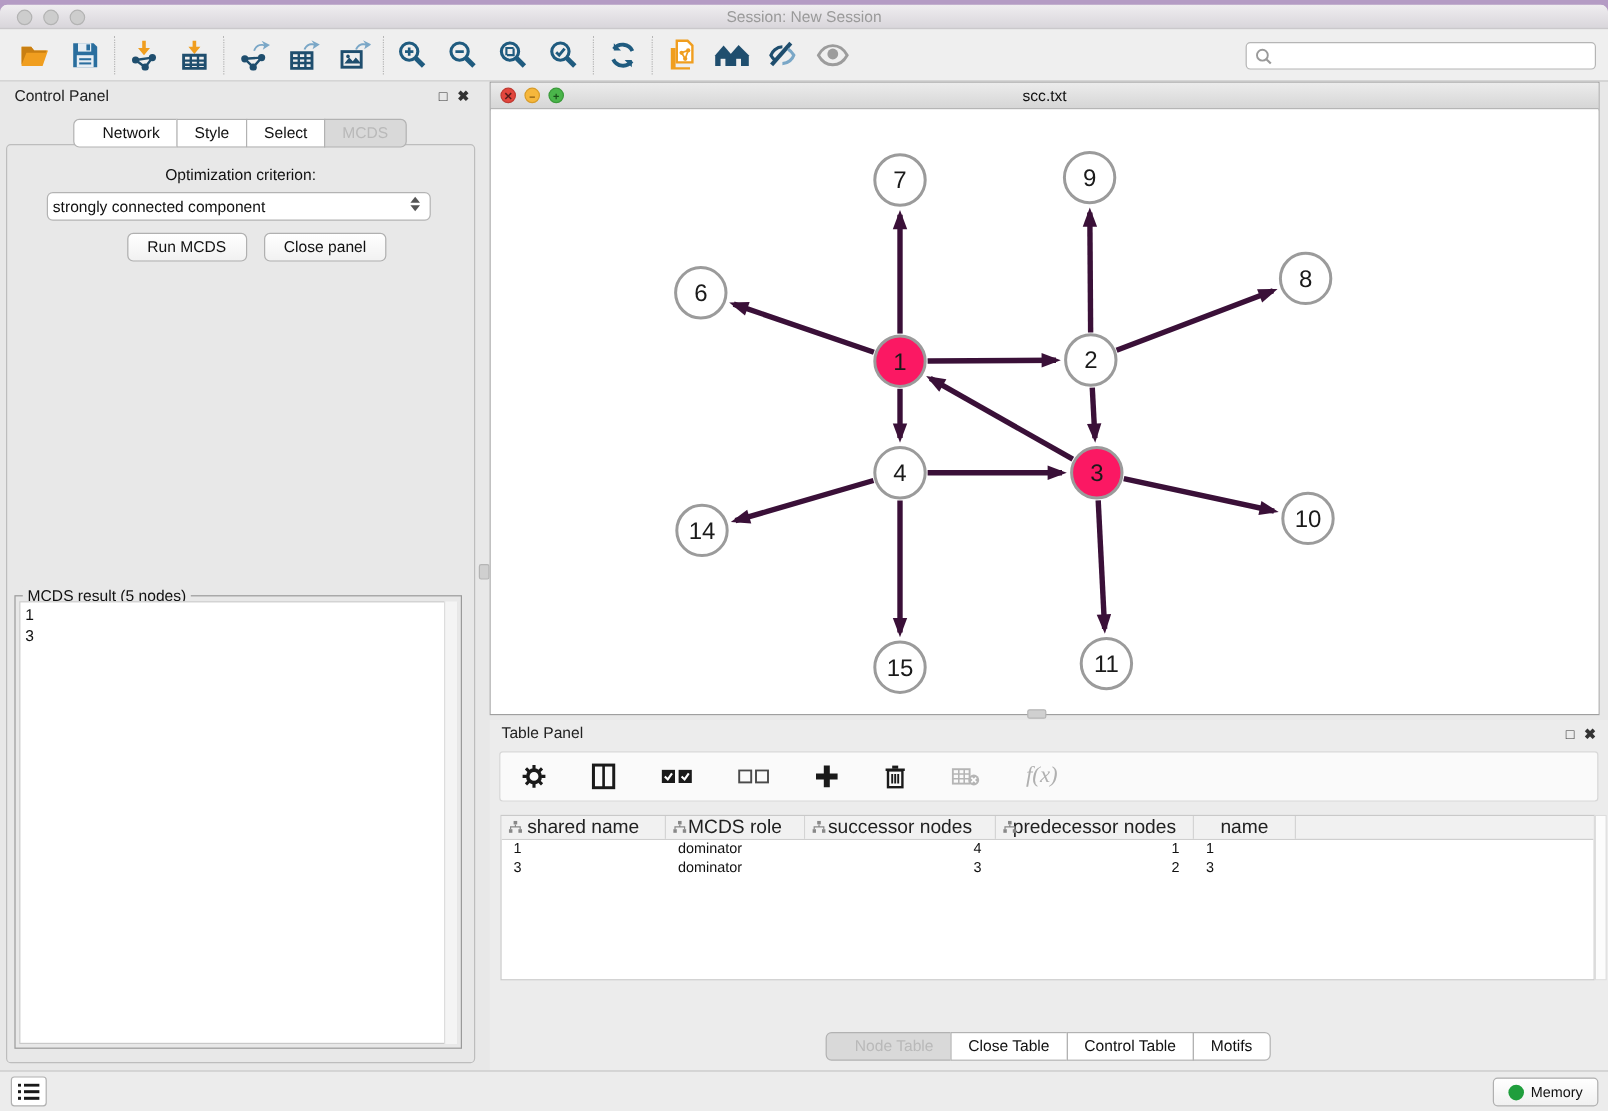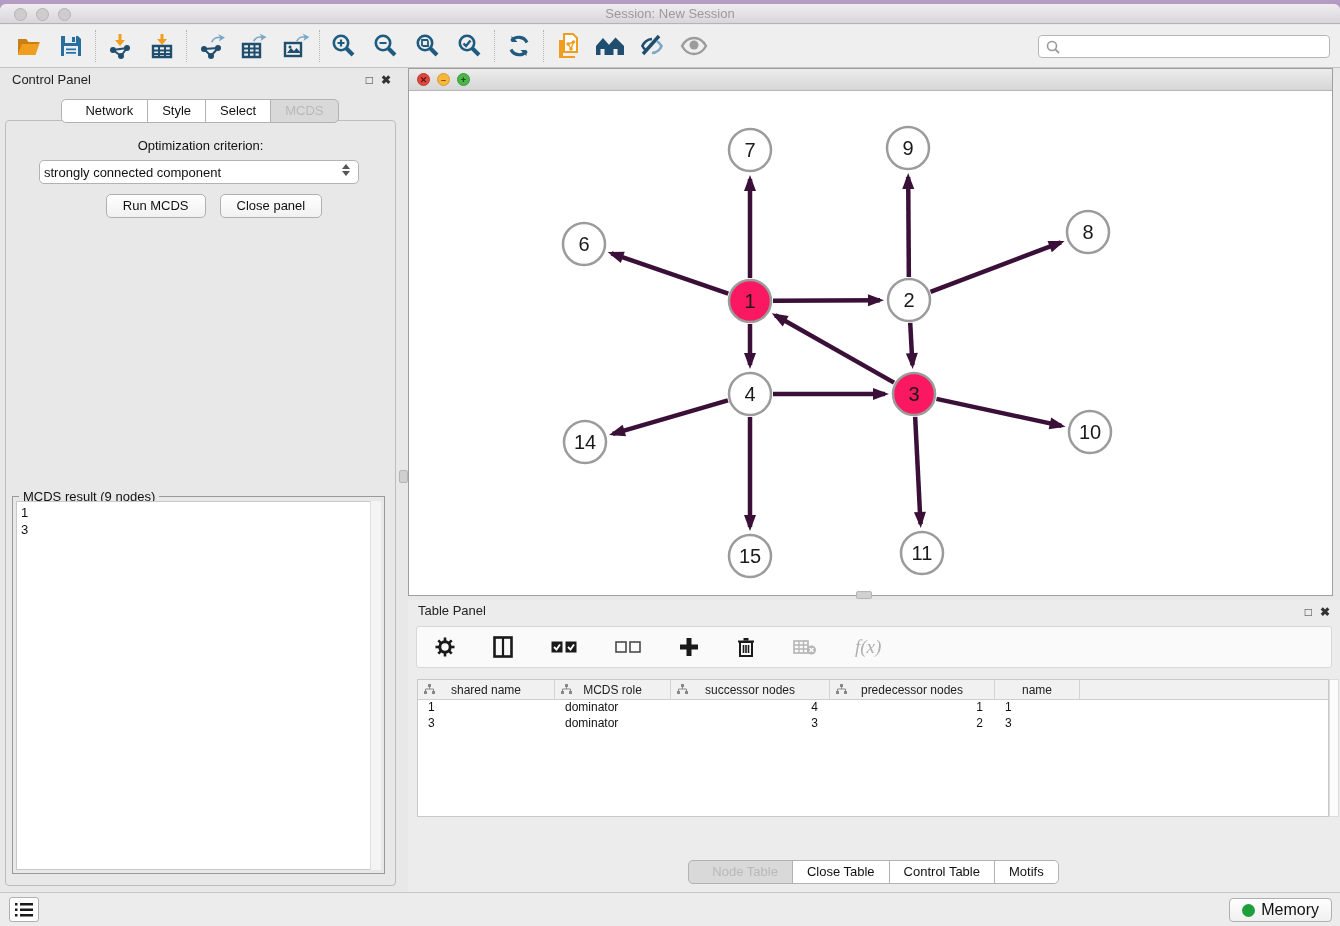--- a/index.html
+++ b/index.html
@@ -76,37 +76,37 @@
   
   .table-panel { position:absolute; left:408px; top:596px; right:0; bottom:34px; background:#ececec; }
   .tp-header { position:absolute; top:3px; left:10px; font-size:13px; color:#222; }
   .tp-toolbar { position:absolute; top:26px; left:8px; right:8px; height:42px; background:#fafafa;
     border:1px solid #d7d7d7; border-radius:3px; display:flex; align-items:center; gap:38px; padding-left:18px; }
   .tp-icon { display:flex; align-items:center; justify-content:center; height:30px; }
   .fx { font-family:"Liberation Serif", serif; font-style:italic; font-size:19px; color:#b0b0b0; }
   .datatable { position:absolute; top:79px; left:9px; right:11px; bottom:75px; background:#fff;
     border:1px solid #c9c9c9; overflow:hidden; }
   .thead { display:flex; height:20px; background:#f1f1f1; border-bottom:1px solid #cfcfcf; }
-  .th { position:relative; border-right:1px solid #d4d4d4; font-size:12px; color:#222;
+  .th { position:relative; border-right:1px solid #d4d4d4; font-size:16px; color:#222;
     display:flex; align-items:center; justify-content:center; background:#f1f1f1; }
   .th .sorticon { position:absolute; left:6px; top:4px; }
   .trow { display:flex; height:16px; font-size:12px; color:#111; }
   .td { overflow:hidden; white-space:nowrap; }
   .c0 { width:137px; } .c1 { width:116px; } .c2 { width:159px; } .c3 { width:165px; } .c4 { width:85px; }
   .a-left { text-align:left; padding-left:10px; } .a-right { text-align:right; padding-right:12px; }
   .tbl-scroll { position:absolute; top:79px; right:1px; width:10px; bottom:75px; background:#fcfcfc; border:1px solid #ddd; }
   .tp-tabsrow { position:absolute; bottom:8px; left:0; right:0; display:flex; justify-content:center; }
 
   
   .statusbar { position:absolute; left:0; right:0; bottom:0; height:34px; background:#ececec; border-top:1px solid #c6c6c6; }
   .status-left-btn { position:absolute; left:9px; top:4px; width:30px; height:25px; background:#fff;
     border:1px solid #b0b0b0; border-radius:3px; display:flex; align-items:center; justify-content:center; }
   .memory-btn { position:absolute; right:8px; top:5px; height:24px; background:linear-gradient(#fff,#f0f0f0);
     border:1px solid #b0b0b0; border-radius:4px; display:flex; align-items:center; gap:6px;
-    padding:0 12px; font-size:16px; color:#111; }
+    padding:0 12px; font-size:12px; color:#111; }
   .mem-dot { width:13px; height:13px; border-radius:50%; background:#1f9e3c; }
 </style>
 </head>
 <body>
 
 <div class="window">
 
   <div class="titlebar">
     <div class="tl-dots">
       <div class="tl-dot"></div>
@@ -273,37 +273,38 @@
       <div class="dd-stepper">
         <span class="dd-up"></span>
           <span class="dd-down"></span>
       </div>
     </div>
     <div class="cp-buttons">
       <button class="mac-btn">Run MCDS</button>
       <button class="mac-btn">Close panel</button>
     </div>
     <div class="result-box">
-      <div class="result-legend">MCDS result (9 nodes)</div>
+      <div class="result-legend">MCDS result (5 nodes)</div>
       <div class="result-text" id="mcds-result-text">1
 3</div>
       <div class="result-scroll"></div>
     </div>
   </div>
 
   <div class="v-divider"></div>
   <div class="v-handle"></div>
 
   <div class="network-win">
     <div class="net-titlebar">
       <div class="traffic">
         <div class="tlight tl-close">✕</div>
         <div class="tlight tl-min">–</div>
         <div class="tlight tl-max">+</div>
       </div>
+      <div class="net-title">scc.txt</div>
     </div>
     <div class="net-canvas">
       <svg id="graph-svg" width="923" height="504" viewBox="0 0 923 504">
         <defs>
           <marker id="arrow" markerUnits="userSpaceOnUse" markerWidth="18" markerHeight="14" refX="13" refY="7" orient="auto">
             <path d="M1,1 L17,7 L1,13 Z" fill="#3a1038"></path>
           </marker>
         </defs>
         <g id="edge-layer">
             <line x1="341" y1="186" x2="341" y2="87" stroke="#3a1038" stroke-width="4.5" marker-end="url(#arrow)"></line>

